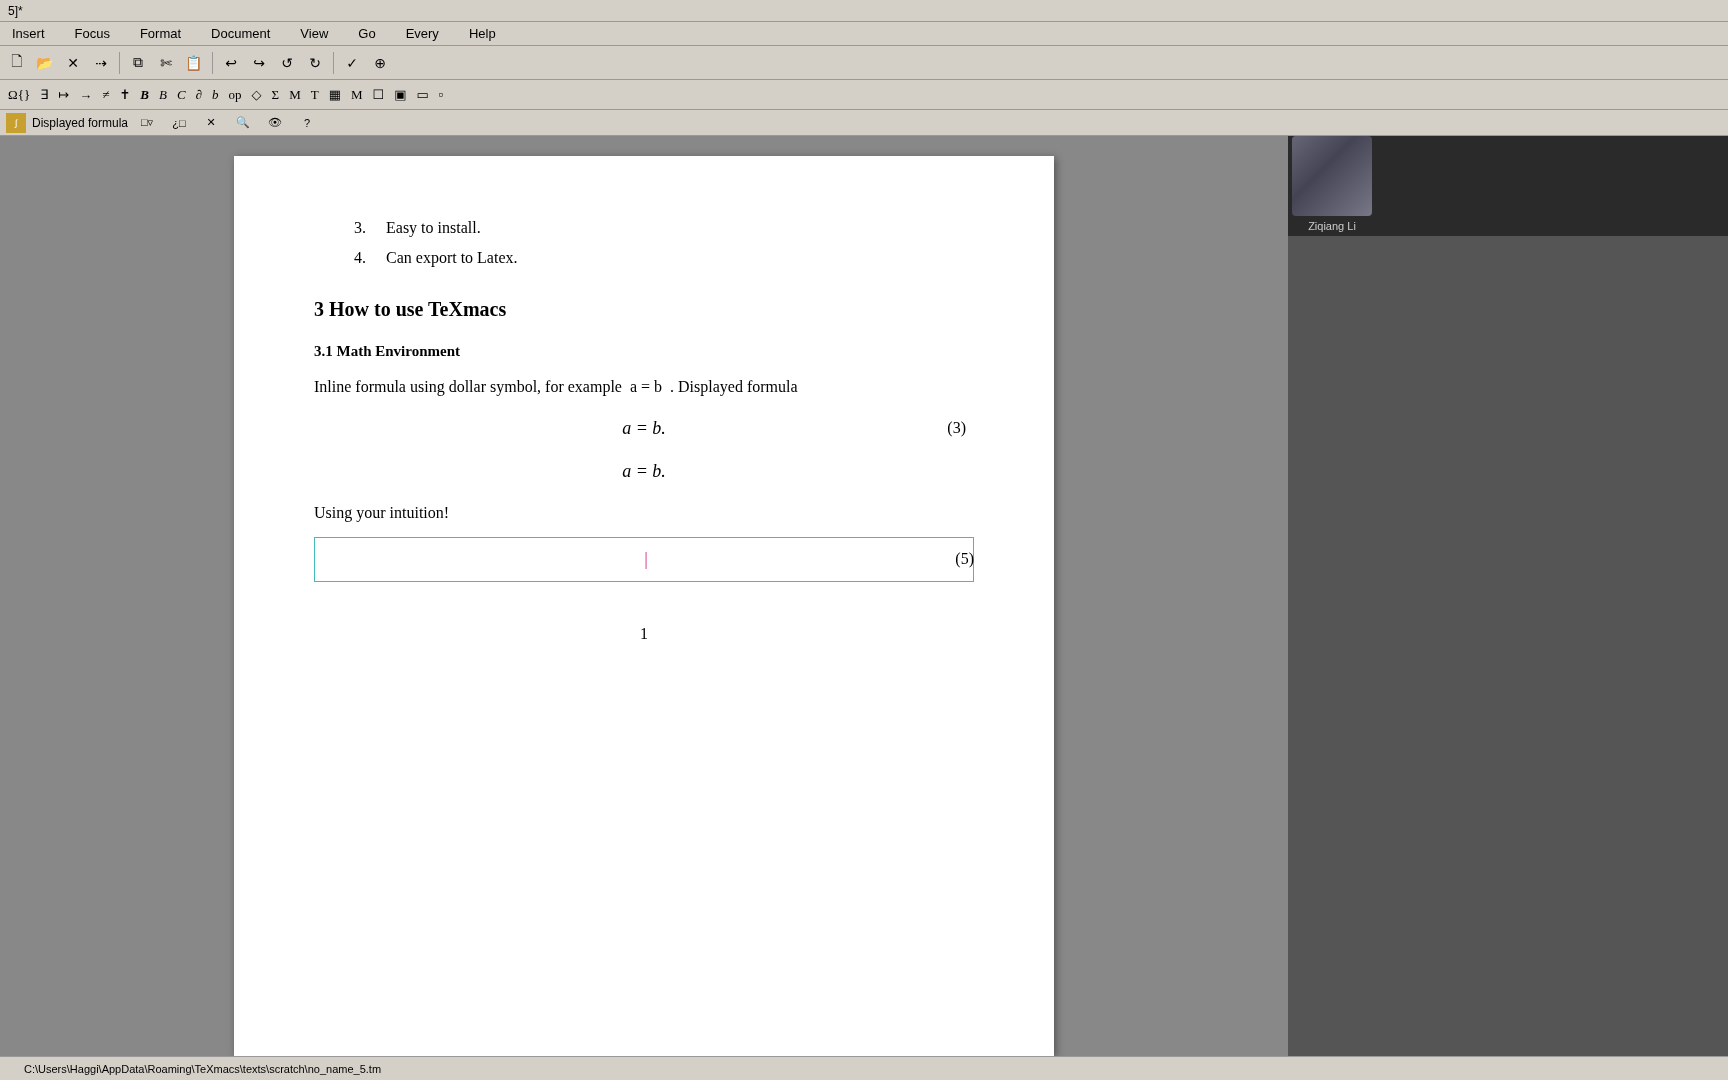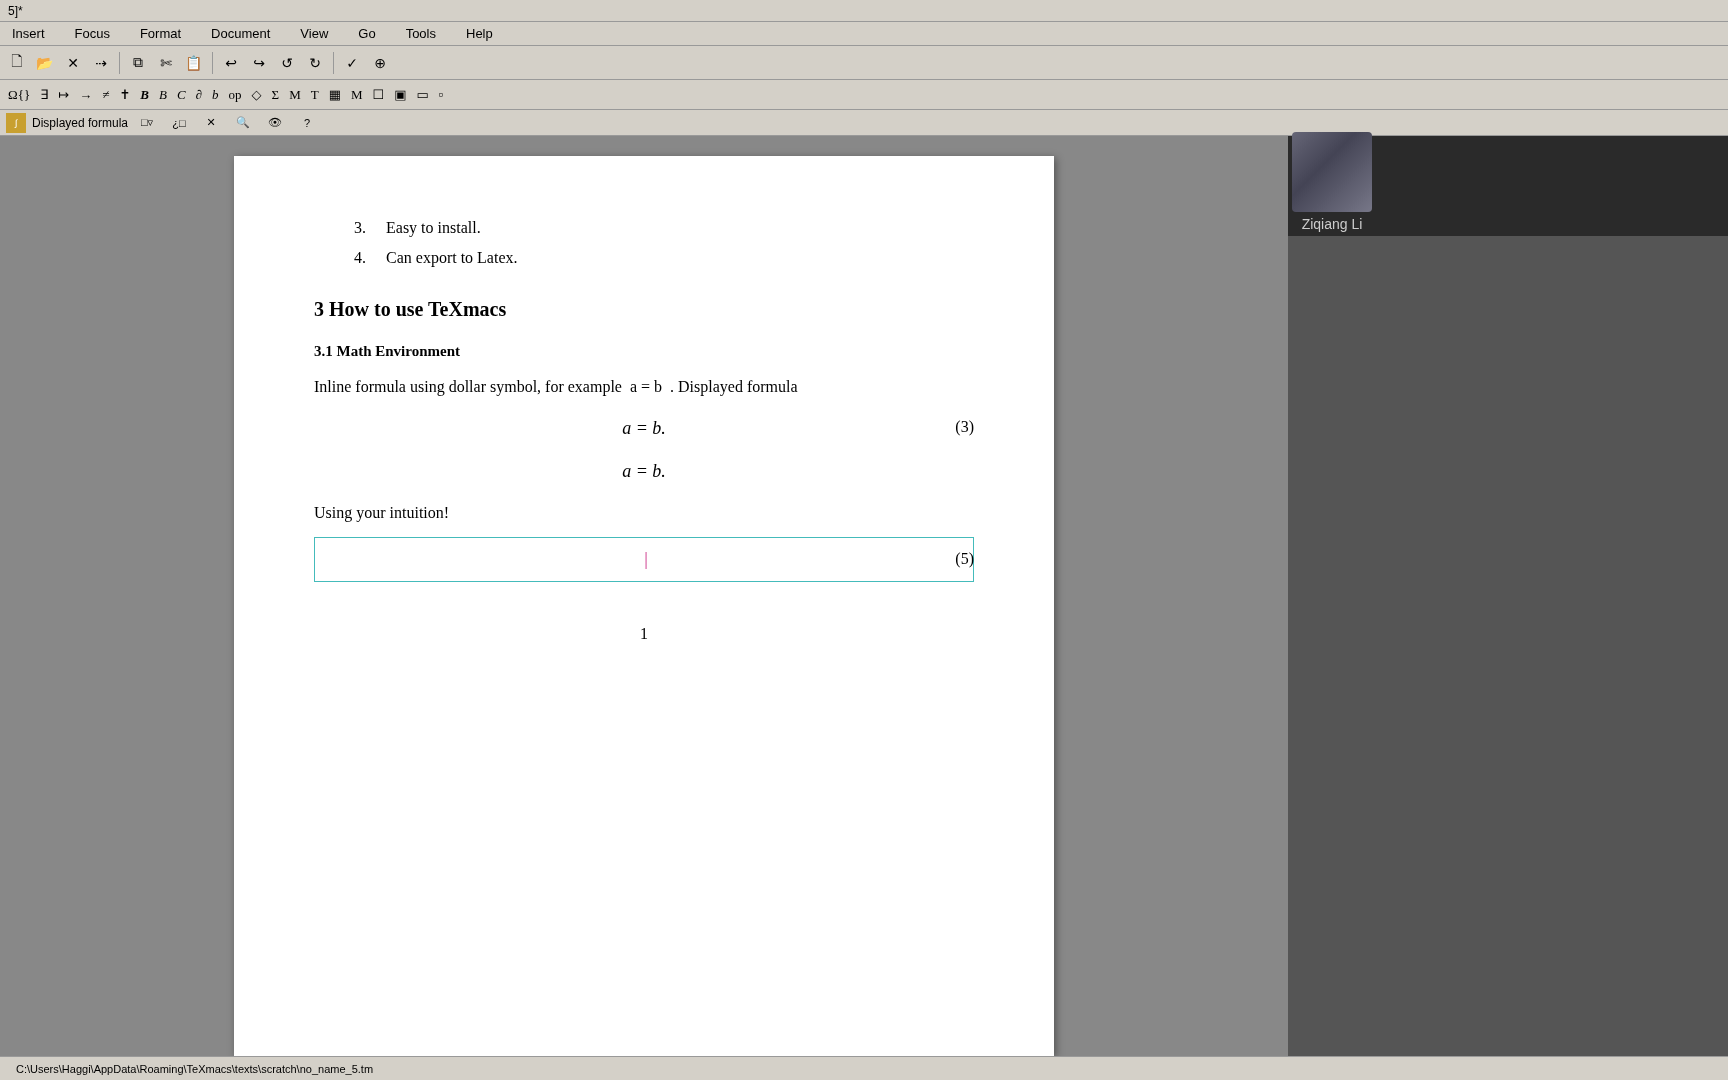--- a/index.html
+++ b/index.html
@@ -158,21 +158,21 @@
       border-radius: 4px;
       overflow: hidden;
     }
 
     
     #statusbar {
       background: #d4d0c8;
       height: 24px;
       display: flex;
       align-items: center;
-      padding: 0 16px;
+      padding: 0 24px;
       font-size: 11px;
       color: #000;
       border-top: 1px solid #999;
       position: absolute;
       bottom: 0;
       left: 0;
       right: 0;
     }
 
     
@@ -200,22 +200,23 @@
     }
 
     .body-text {
       margin-bottom: 12px;
       text-align: justify;
     }
 
     .display-formula {
       display: flex;
       justify-content: center;
+      align-items: center;
       position: relative;
-      margin: 16px 0;
+      margin: 16px 8px;
     }
     .formula-number {
       position: absolute;
       right: 0;
       font-size: 16px;
     }
     .formula-content {
       font-style: italic;
       font-family: 'Times New Roman', Times, serif;
       font-size: 18px;
@@ -261,21 +262,21 @@
   <span>5]*</span>
 </div>
 
 <div id="menubar">
   <span class="menu-item">Insert</span>
   <span class="menu-item">Focus</span>
   <span class="menu-item">Format</span>
   <span class="menu-item">Document</span>
   <span class="menu-item">View</span>
   <span class="menu-item">Go</span>
-  <span class="menu-item">Tools</span>
+  <span class="menu-item">Every</span>
   <span class="menu-item">Help</span>
 </div>
 
 <div id="toolbar">
   <div class="tb-btn">
       <span>🗋</span>
     </div>
   <div class="tb-btn">
       <span>📂</span>
     </div>
@@ -405,21 +406,21 @@
       <div class="page-number">1</div>
 
     </div>
   </div>
 
   <div id="right-panel">
     <div id="right-panel-top">
       <div style="display:flex; flex-direction:column; align-items:center;">
         <div id="user-avatar" style="background: linear-gradient(135deg, #667 0%, #445 40%, #778 100%); width:80px; height:80px; border-radius:4px;">
         </div>
-        <span style="color:#ccc; font-size:14px; margin-top:4px;">Ziqiang Li</span>
+        <span style="color:#ccc; font-size:11px; margin-top:4px;">Ziqiang Li</span>
       </div>
     </div>
   </div>
 
 </div>
 
 <div id="statusbar">
   <span>C:\Users\Haggi\AppData\Roaming\TeXmacs\texts\scratch\no_name_5.tm</span>
 </div>
 

